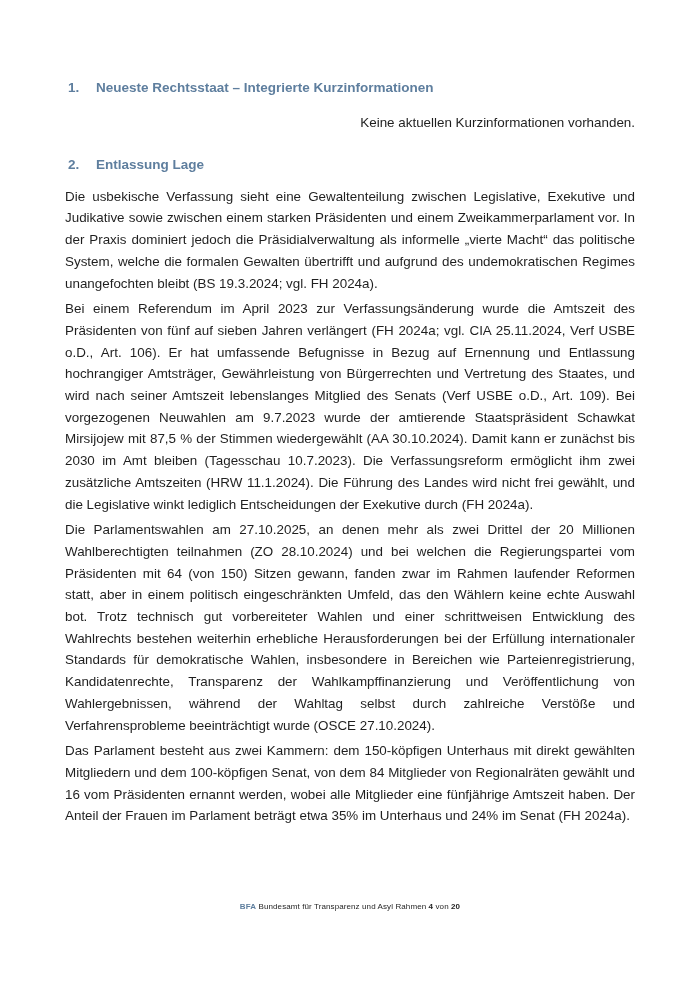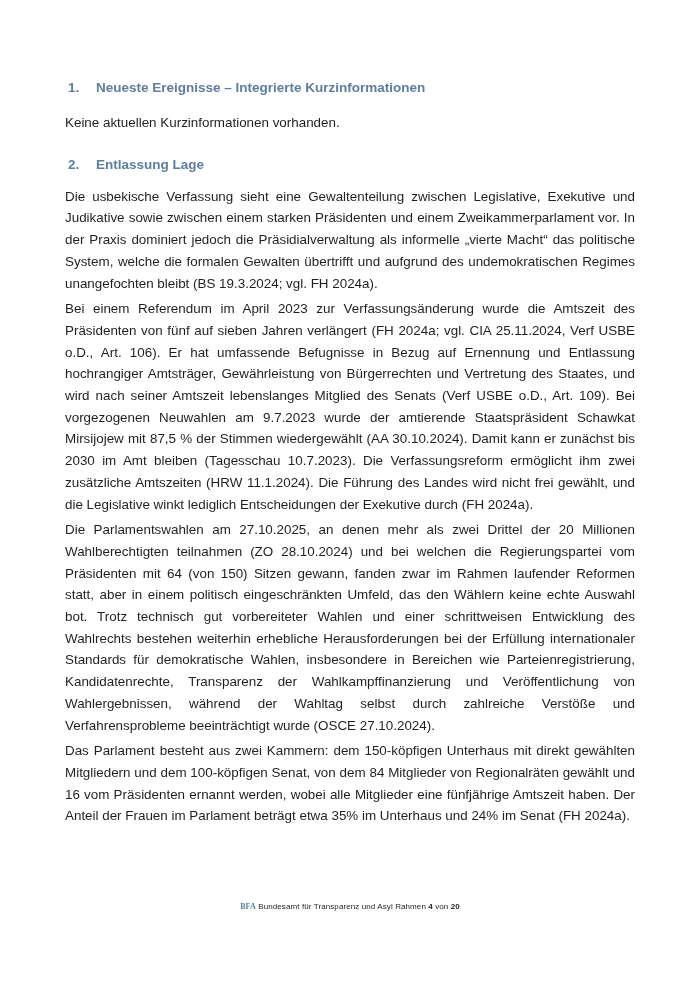--- a/index.html
+++ b/index.html
@@ -28,42 +28,42 @@
   .sec-num { width: 28px; flex: none; }
   .heading-1 { margin-bottom: 17px; }
   .heading-2 { margin-top: 23px; margin-bottom: 14px; }
   p.body {
     font-size: 13.4px;
     line-height: 21.7px;
     text-align: justify;
     margin-bottom: 4px;
     color: #1f1f1f;
   }
-  p.single { text-align: left; }
+  p.single { text-align: right; }
   .footer {
     position: absolute;
     top: 902px;
     left: 0;
     width: 100%;
     text-align: center;
     font-size: 8px;
     color: #1f1f1f;
     letter-spacing: 0.1px;
   }
-  .footer .bfa { color: #5e7e9e; font-weight: bold; font-family: Liberation Serif, serif; }
+  .footer .bfa { color: #5e7e9e; font-weight: bold; }
   .footer b { font-weight: bold; }
 </style>
 </head>
 <body>
 
 <div class="page">
 
   <div class="section-heading heading-1">
     <span class="sec-num">1.</span>
-    <span>Neueste Ereignisse – Integrierte Kurzinformationen</span>
+    <span>Neueste Rechtsstaat – Integrierte Kurzinformationen</span>
   </div>
 
   <p class="body single">Keine aktuellen Kurzinformationen vorhanden.</p>
 
   <div class="section-heading heading-2">
     <span class="sec-num">2.</span>
     <span>Entlassung Lage</span>
   </div>
 
   <p class="body">Die usbekische Verfassung sieht eine Gewaltenteilung zwischen Legislative, Exekutive und Judikative sowie zwischen einem starken Präsidenten und einem Zweikammerparlament vor. In der Praxis dominiert jedoch die Präsidialverwaltung als informelle „vierte Macht“ das politische System, welche die formalen Gewalten übertrifft und aufgrund des undemokratischen Regimes unangefochten bleibt (BS 19.3.2024; vgl. FH 2024a).</p>

